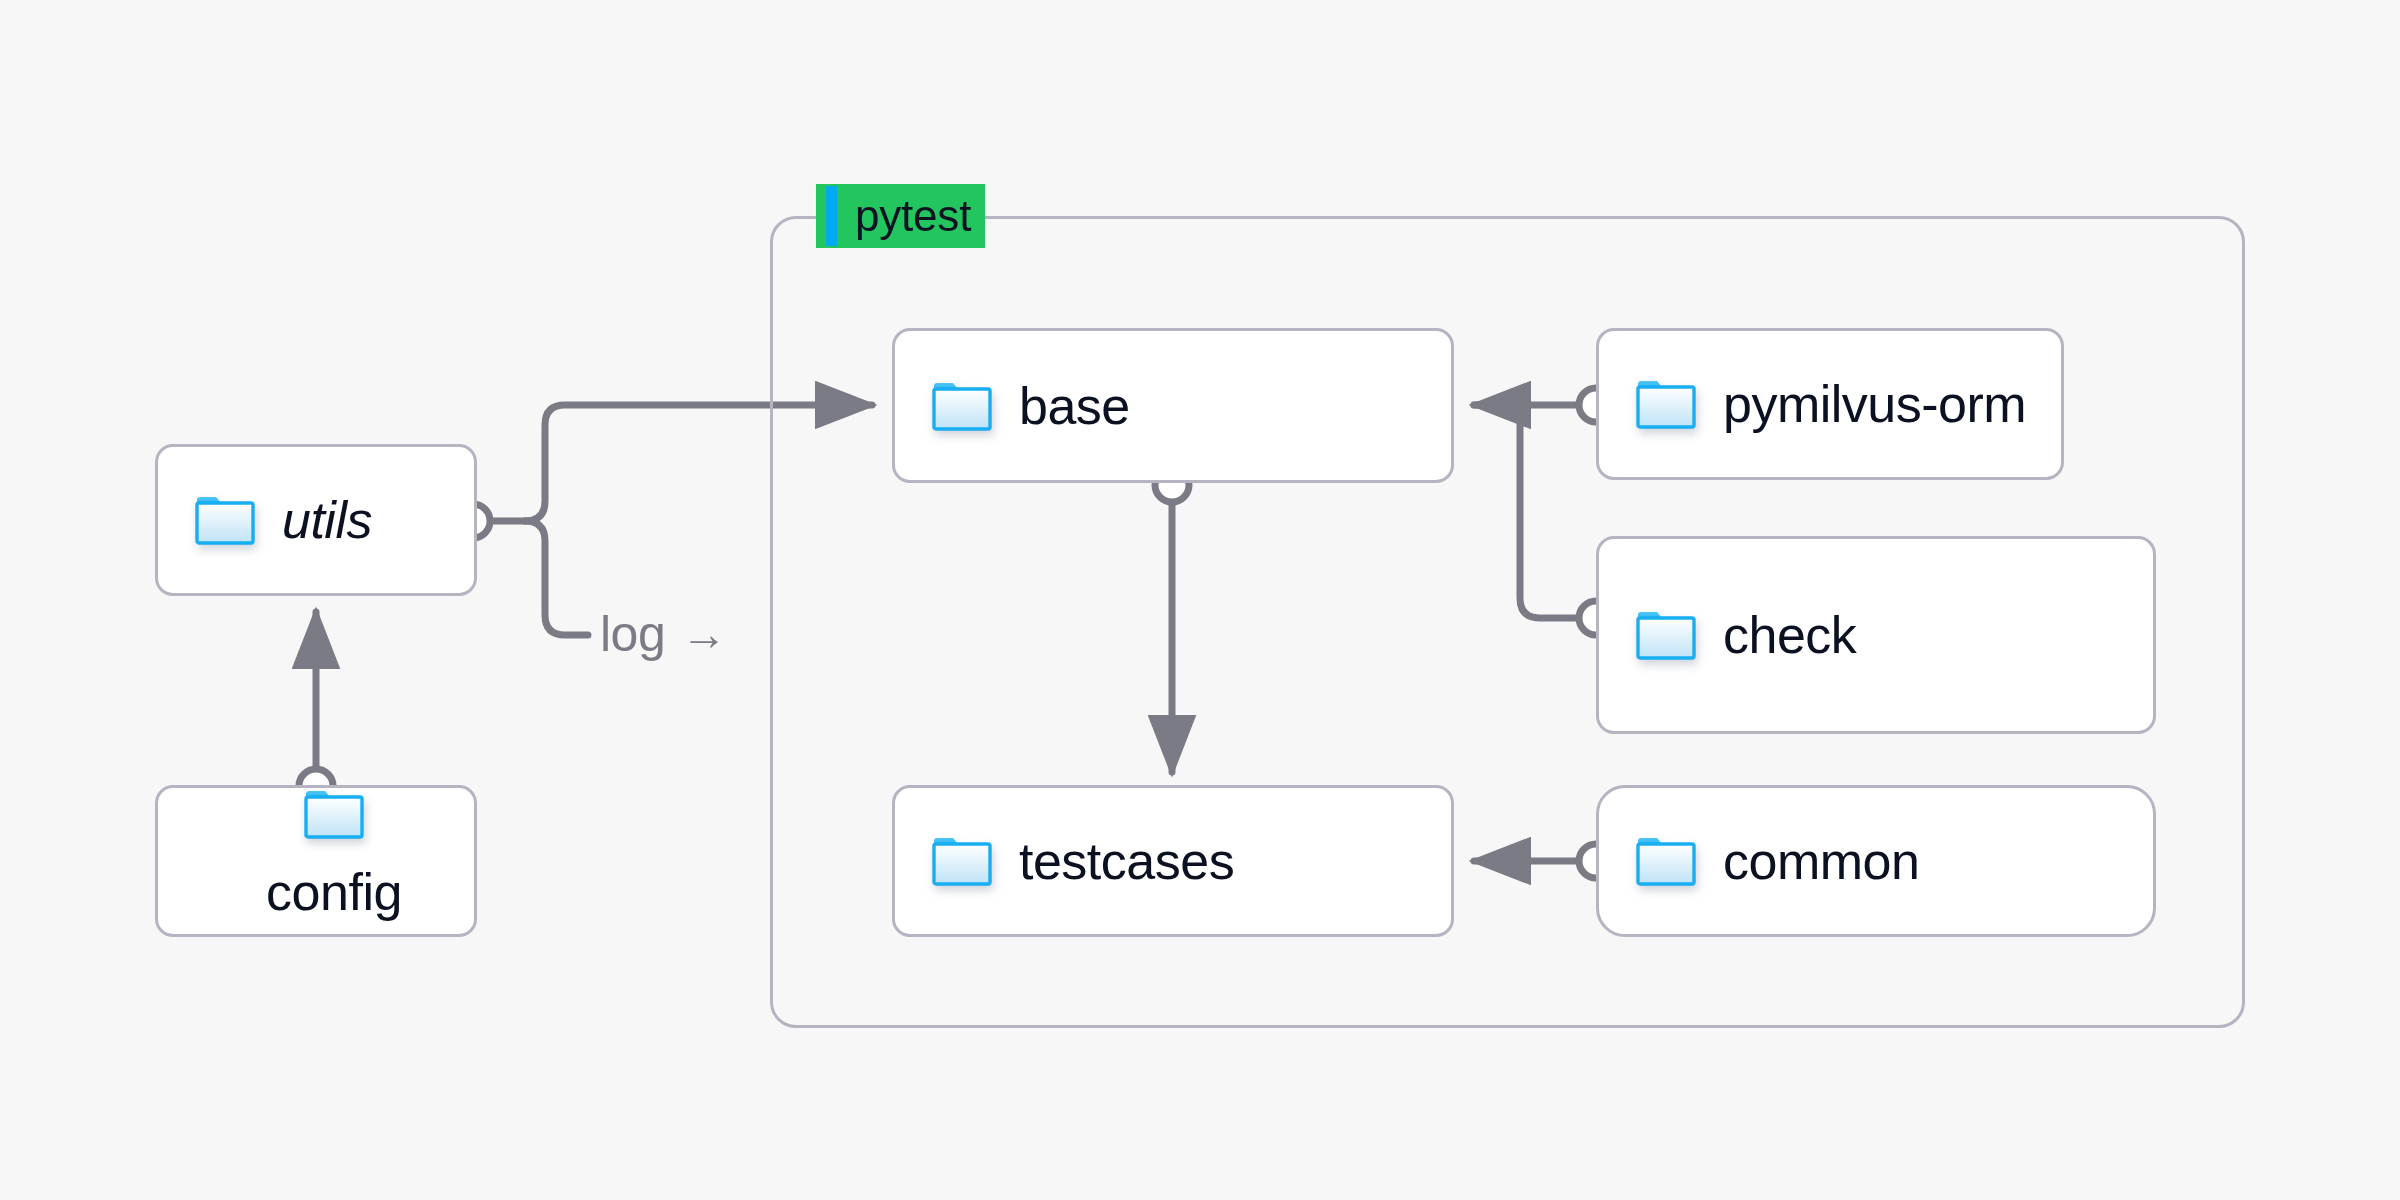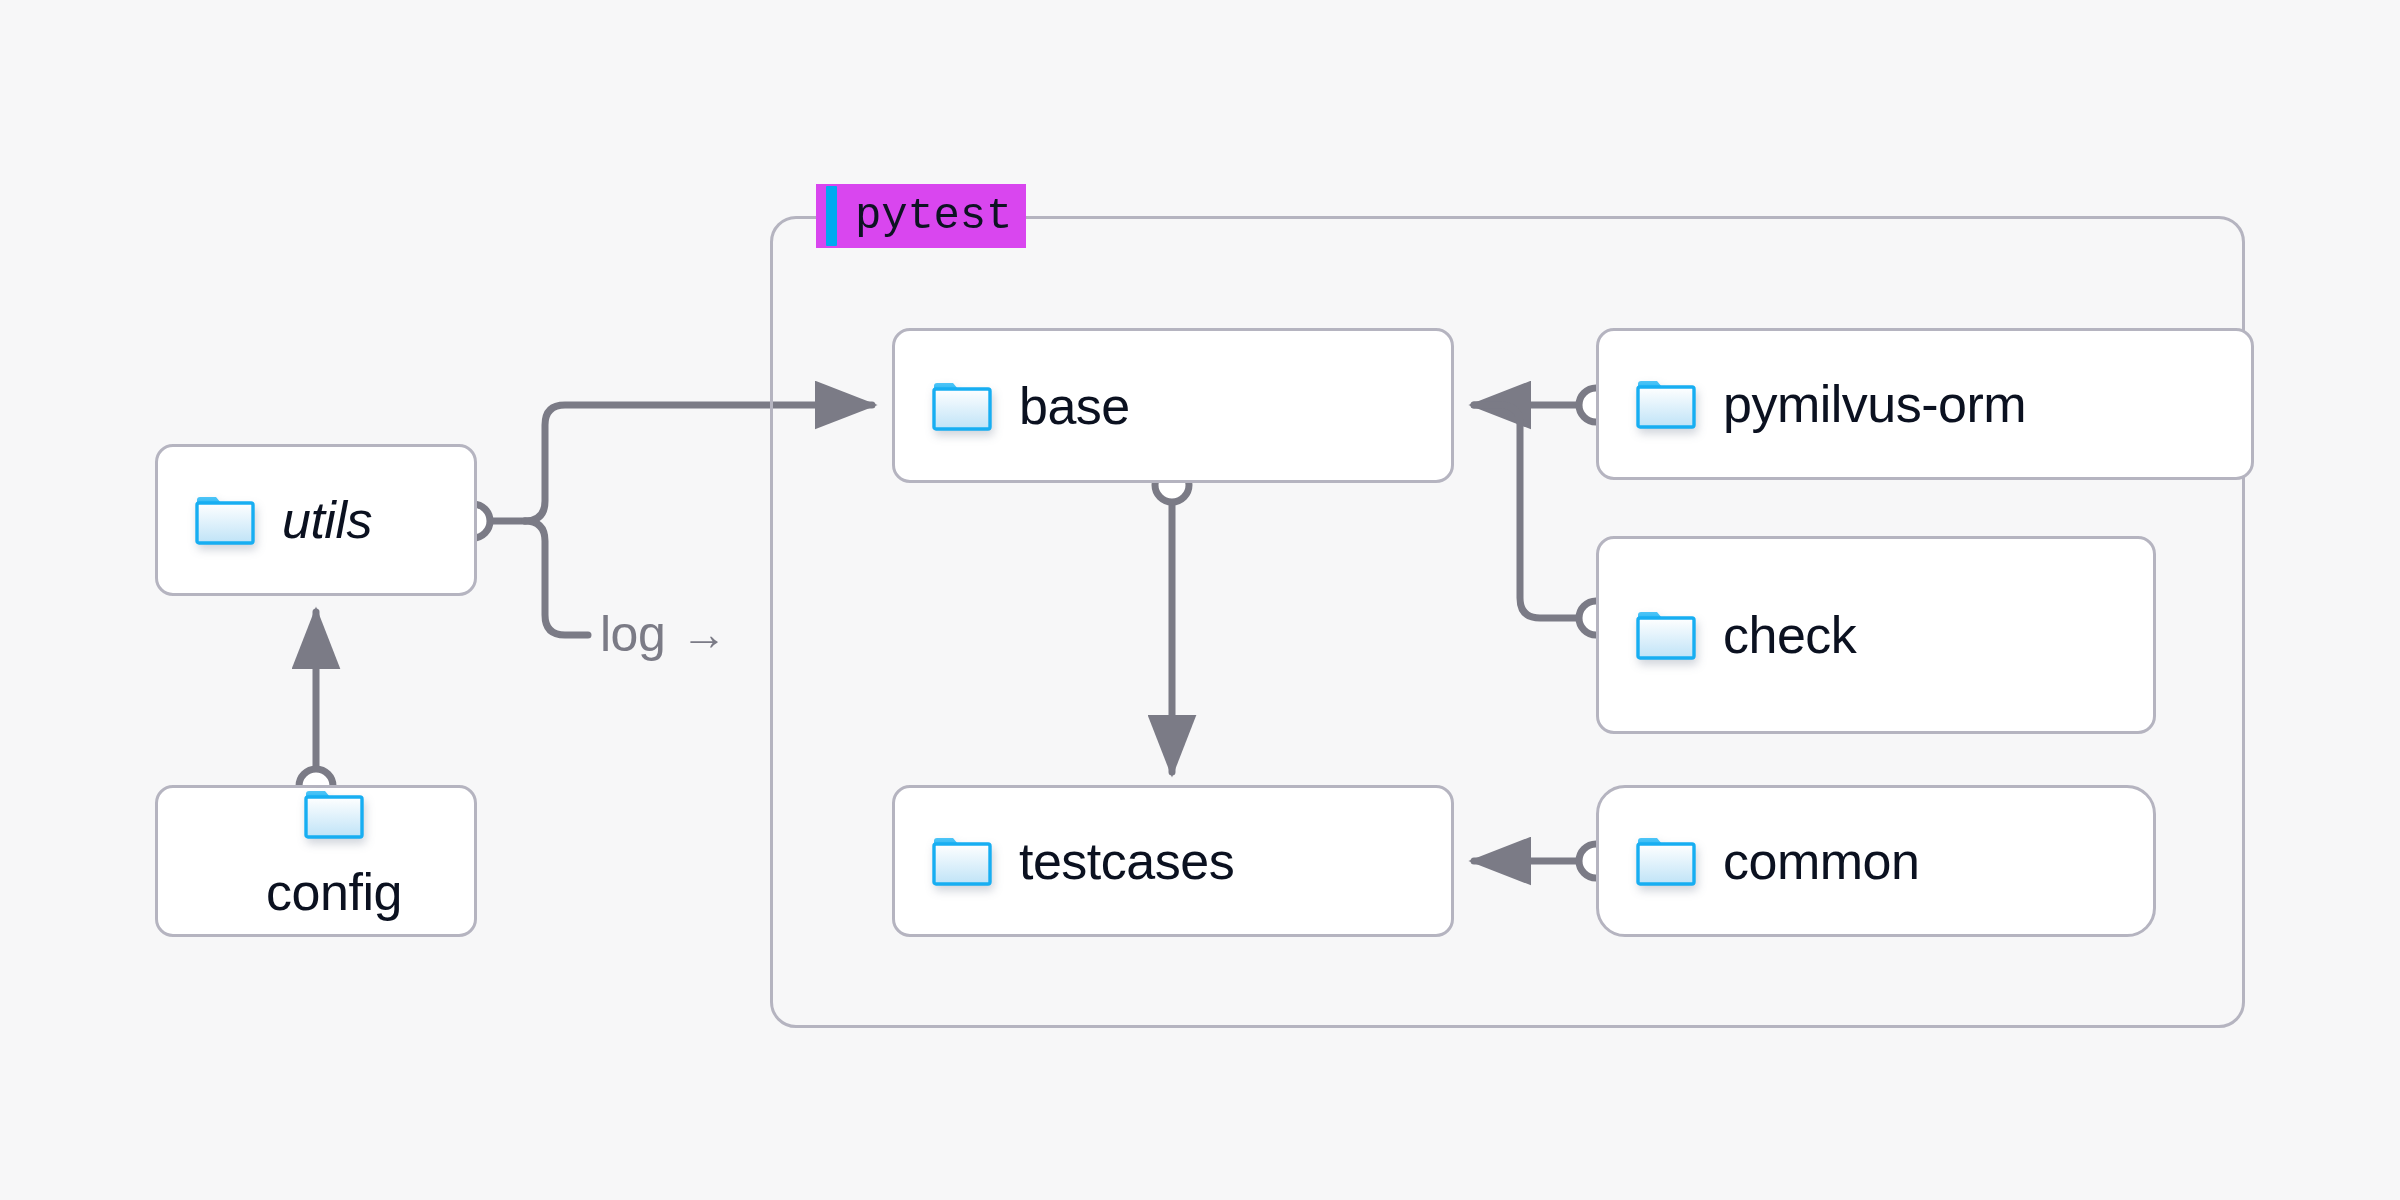--- a/index.html
+++ b/index.html
@@ -135,21 +135,21 @@
       <circle cx="473" cy="521" r="17"></circle>
       <circle cx="316" cy="786" r="17"></circle>
       <circle cx="1172" cy="485" r="17"></circle>
       <circle cx="1596" cy="405" r="17"></circle>
       <circle cx="1596" cy="618" r="17"></circle>
       <circle cx="1596" cy="861" r="17"></circle>
     </g>
   </svg>
 
   <div class="group-box" id="group-box" style="left: 770px; top: 216px; width: 1475px; height: 812px; border-color: rgb(181, 180, 192);"></div>
-  <div class="group-label" id="group-label" style="left: 816px; top: 184px; background: #d946ef; font-family: Liberation Mono, monospace;">
+  <div class="group-label" id="group-label" style="left: 816px; top: 184px; background: #22c55e;">
     <span class="group-label-bar" style="background: rgb(0, 170, 240);"></span>
     <span class="group-label-text">pytest</span>
   </div>
 
   <div class="node" id="node-utils" style="left: 155px; top: 444px; width: 322px; height: 152px; font-style: italic;">
     <span class="folder-icon">
       <svg viewBox="0 0 62 52" width="62" height="52">
         <path d="M3,11 L3,6 Q3,3 6,3 L22,3 L27,9 L44,9 Q47,9 47,12 L47,16 L3,16 Z" fill="url(#folderTabGrad)"></path>
         <rect x="3" y="9" width="56" height="40" rx="2" fill="url(#folderGrad)" stroke="#17aef2" stroke-width="3.4"></rect>
       </svg>
@@ -180,21 +180,21 @@
   <div class="node" id="node-testcases" style="left: 892px; top: 785px; width: 562px; height: 152px;">
     <span class="folder-icon">
       <svg viewBox="0 0 62 52" width="62" height="52">
         <path d="M3,11 L3,6 Q3,3 6,3 L22,3 L27,9 L44,9 Q47,9 47,12 L47,16 L3,16 Z" fill="url(#folderTabGrad)"></path>
         <rect x="3" y="9" width="56" height="40" rx="2" fill="url(#folderGrad)" stroke="#17aef2" stroke-width="3.4"></rect>
       </svg>
     </span>
     <span class="node-label">testcases</span>
   </div>
 
-  <div class="node" id="node-pymilvus-orm" style="left: 1596px; top: 328px; width: 658px; height: 152px;">
+  <div class="node" id="node-pymilvus-orm" style="left: 1596px; top: 328px; width: 468px; height: 152px;">
     <span class="folder-icon">
       <svg viewBox="0 0 62 52" width="62" height="52">
         <path d="M3,11 L3,6 Q3,3 6,3 L22,3 L27,9 L44,9 Q47,9 47,12 L47,16 L3,16 Z" fill="url(#folderTabGrad)"></path>
         <rect x="3" y="9" width="56" height="40" rx="2" fill="url(#folderGrad)" stroke="#17aef2" stroke-width="3.4"></rect>
       </svg>
     </span>
     <span class="node-label">pymilvus-orm</span>
   </div>
 
   <div class="node" id="node-check" style="left: 1596px; top: 536px; width: 560px; height: 198px;">

